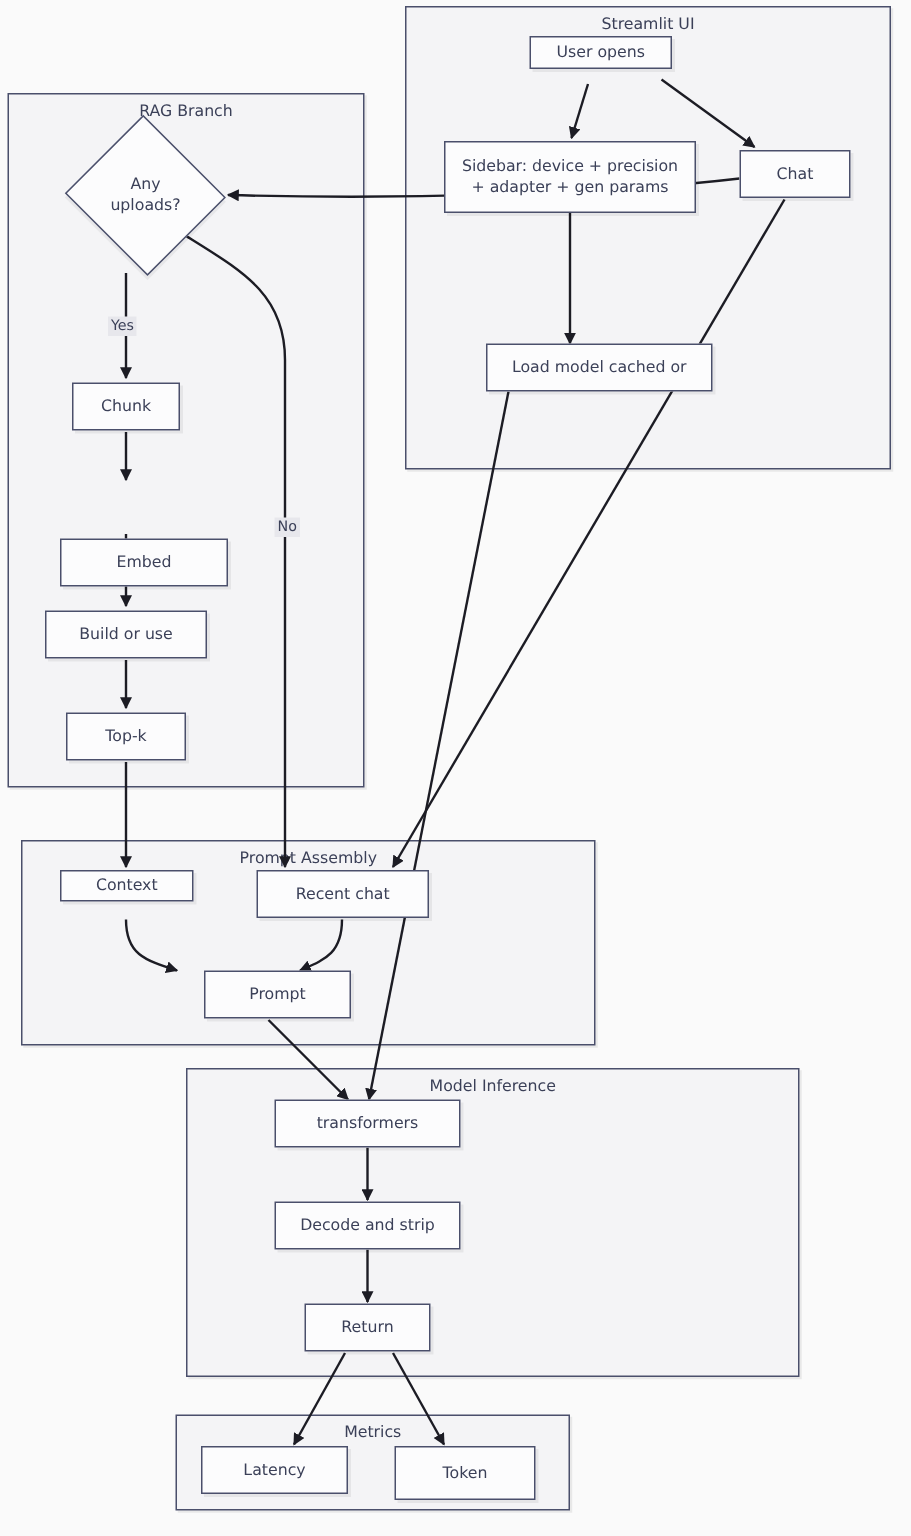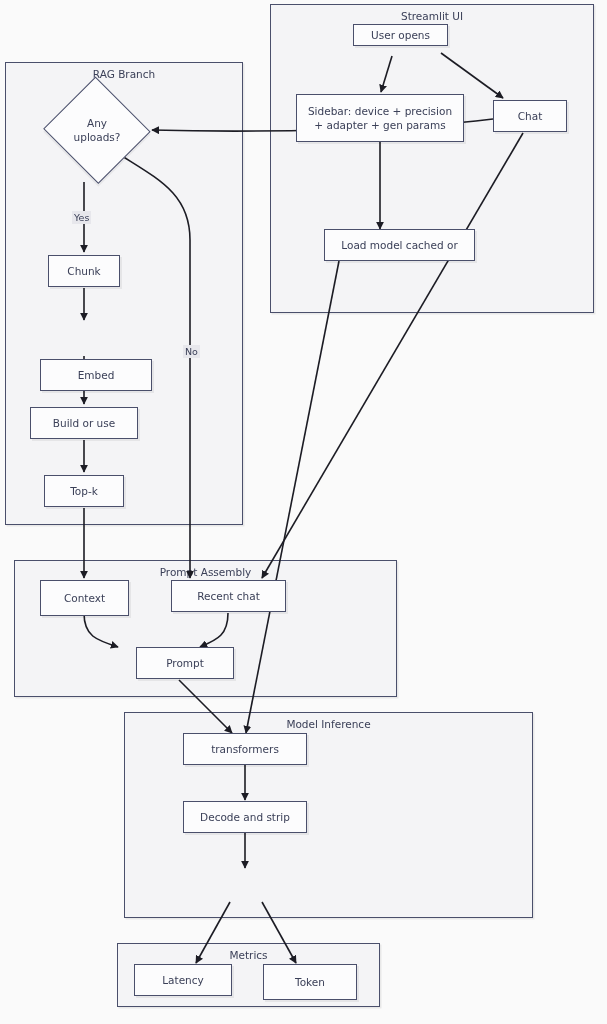--- a/index.html
+++ b/index.html
@@ -212,40 +212,43 @@
   </div>
 
   <div class="node" style="left:30px; top:407px; width:108px; height:32px;">
     <span class="node-text">Build or use</span>
   </div>
 
   <div class="node" style="left:44px; top:475px; width:80px; height:32px;">
     <span class="node-text">Top-k</span>
   </div>
 
-  <div class="node" style="left:40px; top:580px; width:89px; height:36px;text-align:right;">
+  <div class="node" style="left:40px; top:580px; width:89px; height:21px;text-align:right;">
     <span class="node-text">Context</span>
   </div>
 
   <div class="node" style="left:171px; top:580px; width:115px; height:32px;">
     <span class="node-text">Recent chat</span>
   </div>
 
   <div class="node" style="left:112px; top:647px; width:98px; height:32px;margin-left:24px;">
     <span class="node-text">Prompt</span>
   </div>
 
   <div class="node" style="left:183px; top:733px; width:124px; height:32px;">
     <span class="node-text">transformers</span>
   </div>
 
   <div class="node" style="left:183px; top:801px; width:124px; height:32px;">
     <span class="node-text">Decode and strip</span>
   </div>
 
+  <div class="node" style="left:203px; top:869px; width:84px; height:32px;">
+    <span class="node-text">Return</span>
+  </div>
 
   <div class="node" style="left:134px; top:964px; width:98px; height:32px;">
     <span class="node-text">Latency</span>
   </div>
 
   <div class="node" style="left:263px; top:964px; width:94px; height:36px;">
     <span class="node-text">Token</span>
   </div>
 
   <div class="edge-label" style="left:72px; top:211px;">Yes</div>

